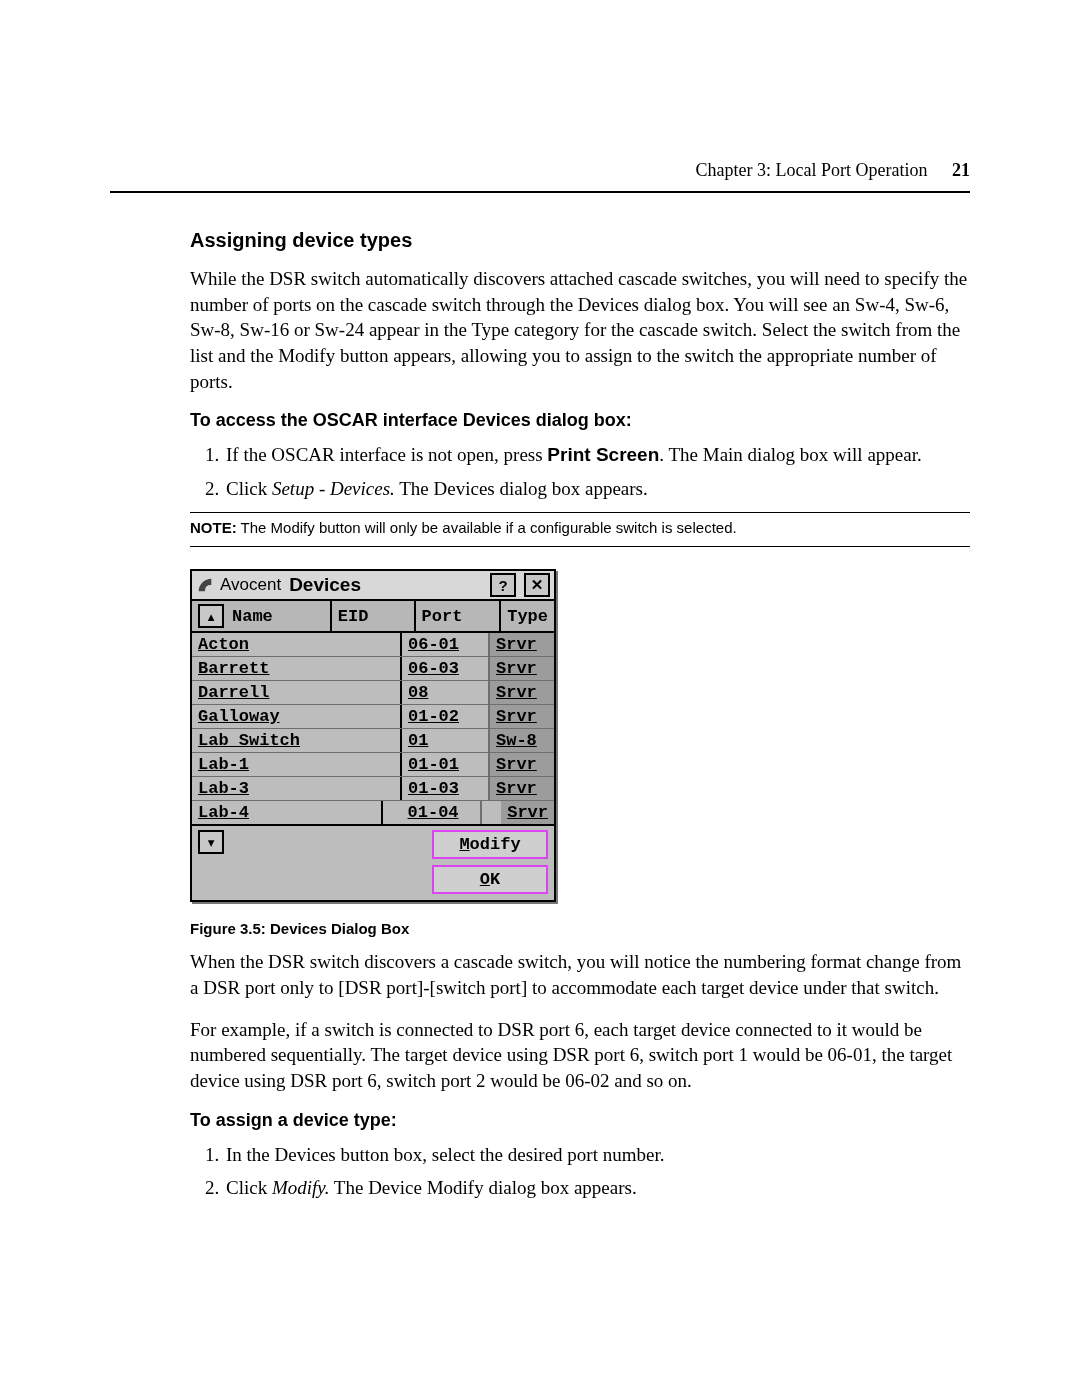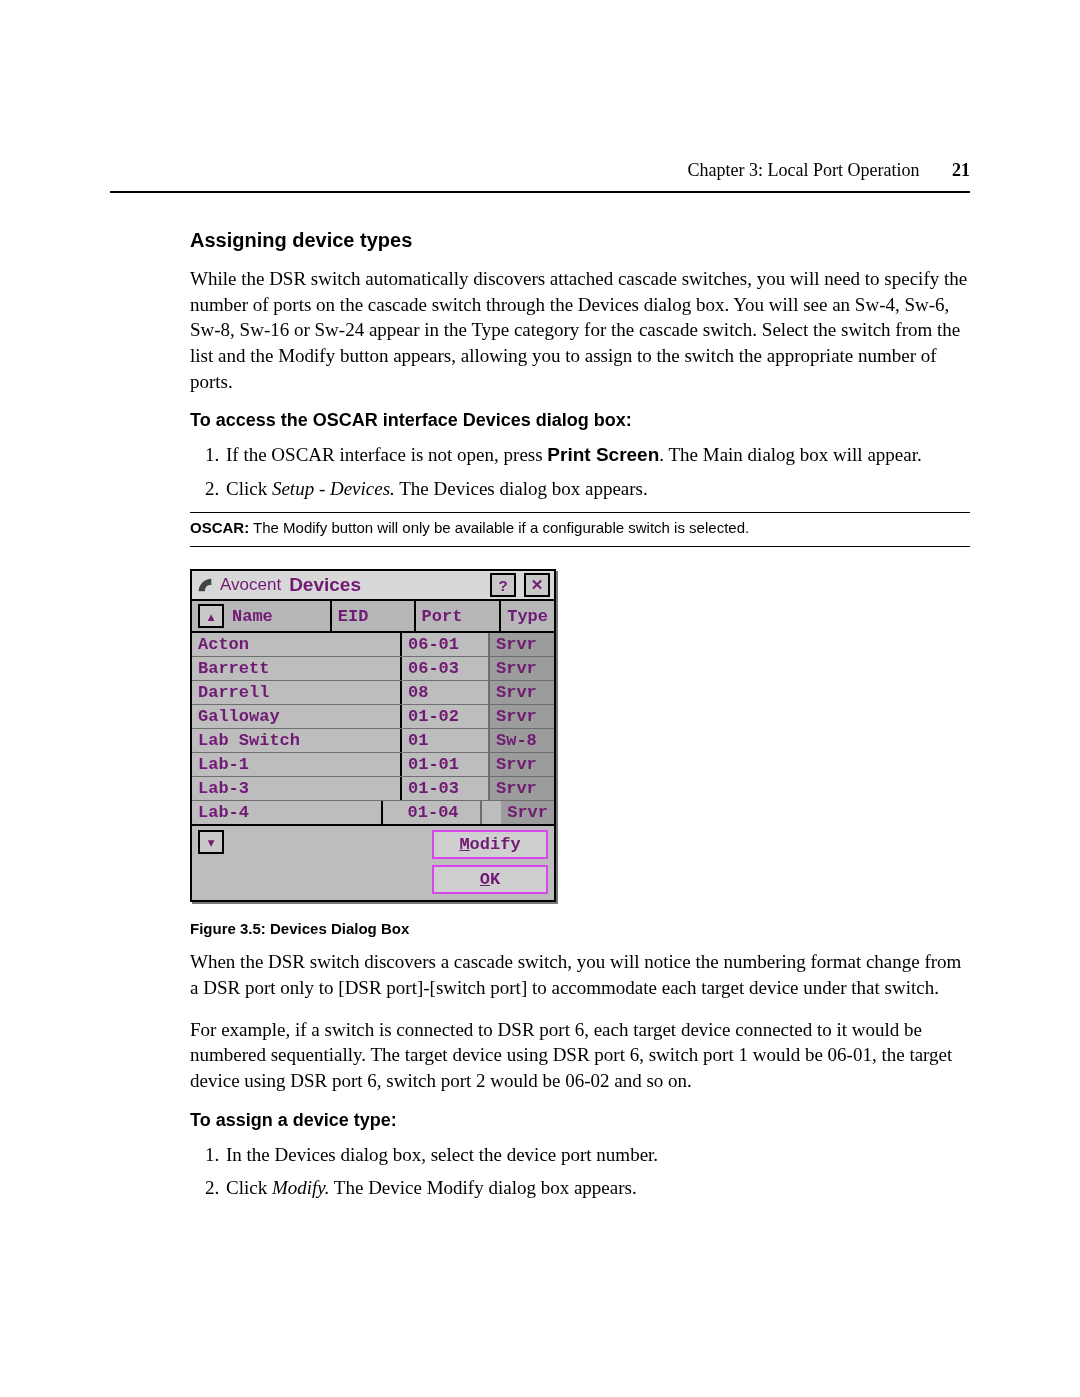--- a/index.html
+++ b/index.html
@@ -17,21 +17,21 @@
     position: relative;
   }
   .running-head {
     font-size: 18px;
     text-align: right;
     margin: 0 0 10px 0;
     padding-top: 90px;
   }
   .running-head .pg {
     font-weight: bold;
-    margin-left: 28px;
+    margin-left: 20px;
   }
   .rule-thick {
     border: 0;
     border-top: 2px solid #000;
     margin: 6px 0 36px 0;
   }
   .content {
     padding-left: 80px;
   }
   h2.section {
@@ -85,21 +85,21 @@
   .dlg-wrap {
     margin: 22px 0 8px 0;
   }
   .dlg {
     width: 362px;
     border: 2px solid #000;
     background: #bdbdbd;
     box-shadow: 2px 2px 0 #777;
     font-family: "Lucida Console", "Courier New", monospace;
     font-size: 17px;
-    color: #701a75;
+    color: #000000;
   }
   .dlg-title {
     display: flex;
     align-items: center;
     gap: 6px;
     padding: 2px 4px;
     background: #d8d8d8;
     border-bottom: 2px solid #000;
   }
   .dlg-logo {
@@ -154,20 +154,21 @@
     margin-right: 4px;
   }
   .col-name { width: 130px; }
   .col-eid  { width: 72px; }
   .col-port { width: 74px; }
   .col-type { flex: 1; }
   .rows { }
   .row {
     display: flex;
     border-bottom: 1px solid #6e6e6e;
+    text-decoration: underline;
   }
   .row:last-child { border-bottom: 0; gap: 19px; }
   .rcell {
     padding: 2px 6px;
     font-weight: bold;
     border-right: 2px solid #6e6e6e;
   }
   .rcell.name { width: 196px; border-right: 2px solid #000; }
   .rcell.port { width: 74px; }
   .rcell.type { flex: 1; border-right: 0; background: #9c9c9c; }
@@ -229,21 +230,21 @@
       <li>
         <span>If the OSCAR interface is not open, press </span><span class="sans-bold">Print Screen</span><span>. The Main dialog box will appear.</span>
       </li>
       <li>
         <span>Click </span><span class="italic">Setup - Devices.</span><span> The Devices dialog box appears.</span>
       </li>
     </ol>
 
     <hr class="rule-thin">
     <div class="note">
-      <span class="lbl">OSCAR:</span><span> The Modify button will only be available if a configurable switch is selected.</span>
+      <span class="lbl">NOTE:</span><span> The Modify button will only be available if a configurable switch is selected.</span>
     </div>
     <hr class="rule-thin">
 
     <div class="dlg-wrap">
       <div class="dlg">
         <div class="dlg-title">
           <span class="dlg-logo">
             <svg viewBox="0 0 20 20" width="18" height="18">
                 <path d="M3 17 C3 9 10 3 17 3 L17 10 C12 10 10 12 10 17 Z" fill="#444"></path>
               </svg>
@@ -340,20 +341,20 @@
     </div>
 
     <div class="fig-caption">Figure 3.5: Devices Dialog Box</div>
 
     <p class="body">When the DSR switch discovers a cascade switch, you will notice the numbering format change from a DSR port only to [DSR port]-[switch port] to accommodate each target device under that switch.</p>
     <p class="body">For example, if a switch is connected to DSR port 6, each target device connected to it would be numbered sequentially. The target device using DSR port 6, switch port 1 would be 06-01, the target device using DSR port 6, switch port 2 would be 06-02 and so on.</p>
 
     <div class="sub-head">To assign a device type:</div>
 
     <ol class="steps">
-      <li>In the Devices dialog box, select the device port number.</li>
+      <li>In the Devices button box, select the desired port number.</li>
       <li>
         <span>Click </span><span class="italic">Modify.</span><span> The Device Modify dialog box appears.</span>
       </li>
     </ol>
 
   </div>
 </div>
 
 </body></html>

